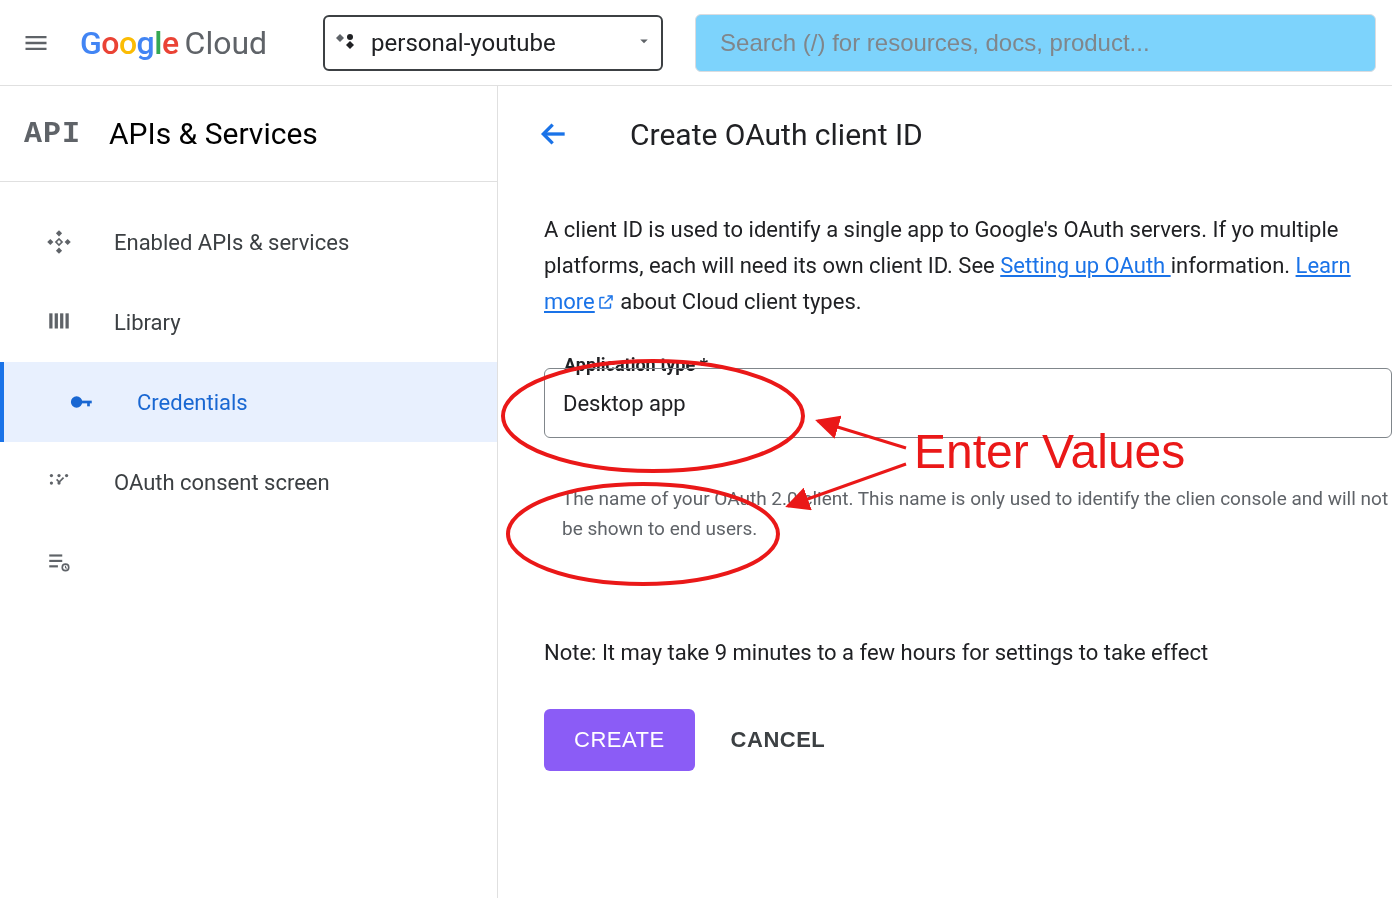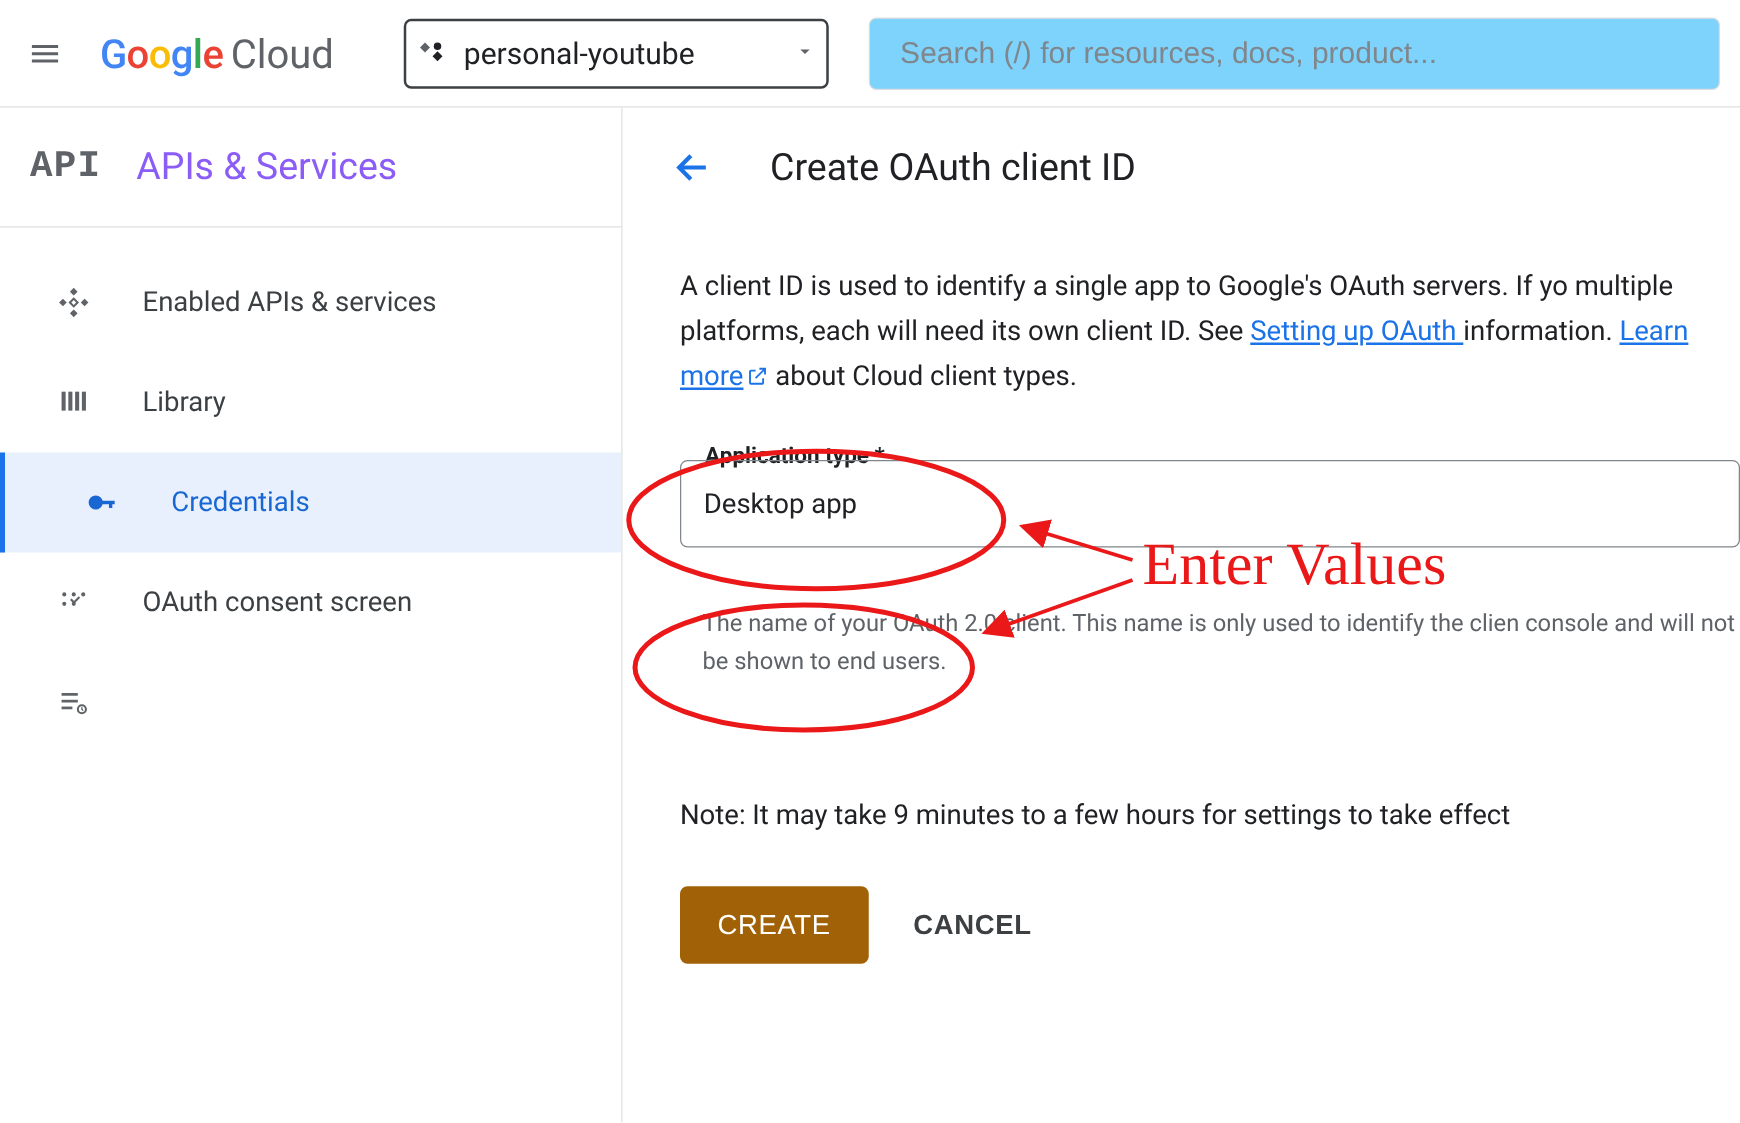--- a/index.html
+++ b/index.html
@@ -107,21 +107,21 @@
     .api-badge {
       font-family: "Courier New", monospace;
       font-size: 30px;
       font-weight: 700;
       color: #5f6368;
       letter-spacing: 1px;
     }
     .sidebar-title {
       font-size: 30px;
       font-weight: 400;
-      color: #8b5cf6;
+      color: #000000;
     }
     .sidebar-nav {
       padding: 20px 0;
     }
     .nav-item {
       display: flex;
       align-items: center;
       height: 80px;
       padding: 0 0 0 44px;
       gap: 40px;
@@ -150,21 +150,21 @@
     .main {
       flex: 1;
       padding: 0;
       position: relative;
     }
     .main-header {
       display: flex;
       align-items: center;
       height: 96px;
       padding: 0 40px;
-      gap: 46px;
+      gap: 60px;
     }
     .back-arrow {
       cursor: pointer;
       display: flex;
     }
     .back-arrow svg { width: 32px; height: 32px; }
     .page-heading {
       font-size: 30px;
       font-weight: 400;
     }
@@ -235,21 +235,21 @@
       margin-top: 96px;
     }
 
     .button-row {
       display: flex;
       gap: 36px;
       margin-top: 44px;
       align-items: center;
     }
     .btn-primary {
-      background: #a16207;
+      background: #8b5cf6;
       color: #fff;
       border: none;
       border-radius: 6px;
       font-size: 22px;
       font-weight: 500;
       letter-spacing: 0.5px;
       padding: 18px 30px;
       cursor: pointer;
     }
     .btn-flat {
@@ -266,21 +266,21 @@
     .annotation-layer {
       position: absolute;
       top: 0; left: 0; right: 0; bottom: 0;
       pointer-events: none;
     }
     .ann-text {
       position: absolute;
       color: #EA1818;
       font-size: 48px;
       font-weight: 400;
-      font-family: Liberation Serif, serif;
+      font-family: Liberation Sans, sans-serif;
       white-space: nowrap;
     }
   </style>
 </head>
 <body>
 
 <div class="header">
   <div class="hamburger">
     <svg viewBox="0 0 24 24" fill="#5f6368">
         <path d="M3 6h18v2H3V6zm0 5h18v2H3v-2zm0 5h18v2H3v-2z"></path>

